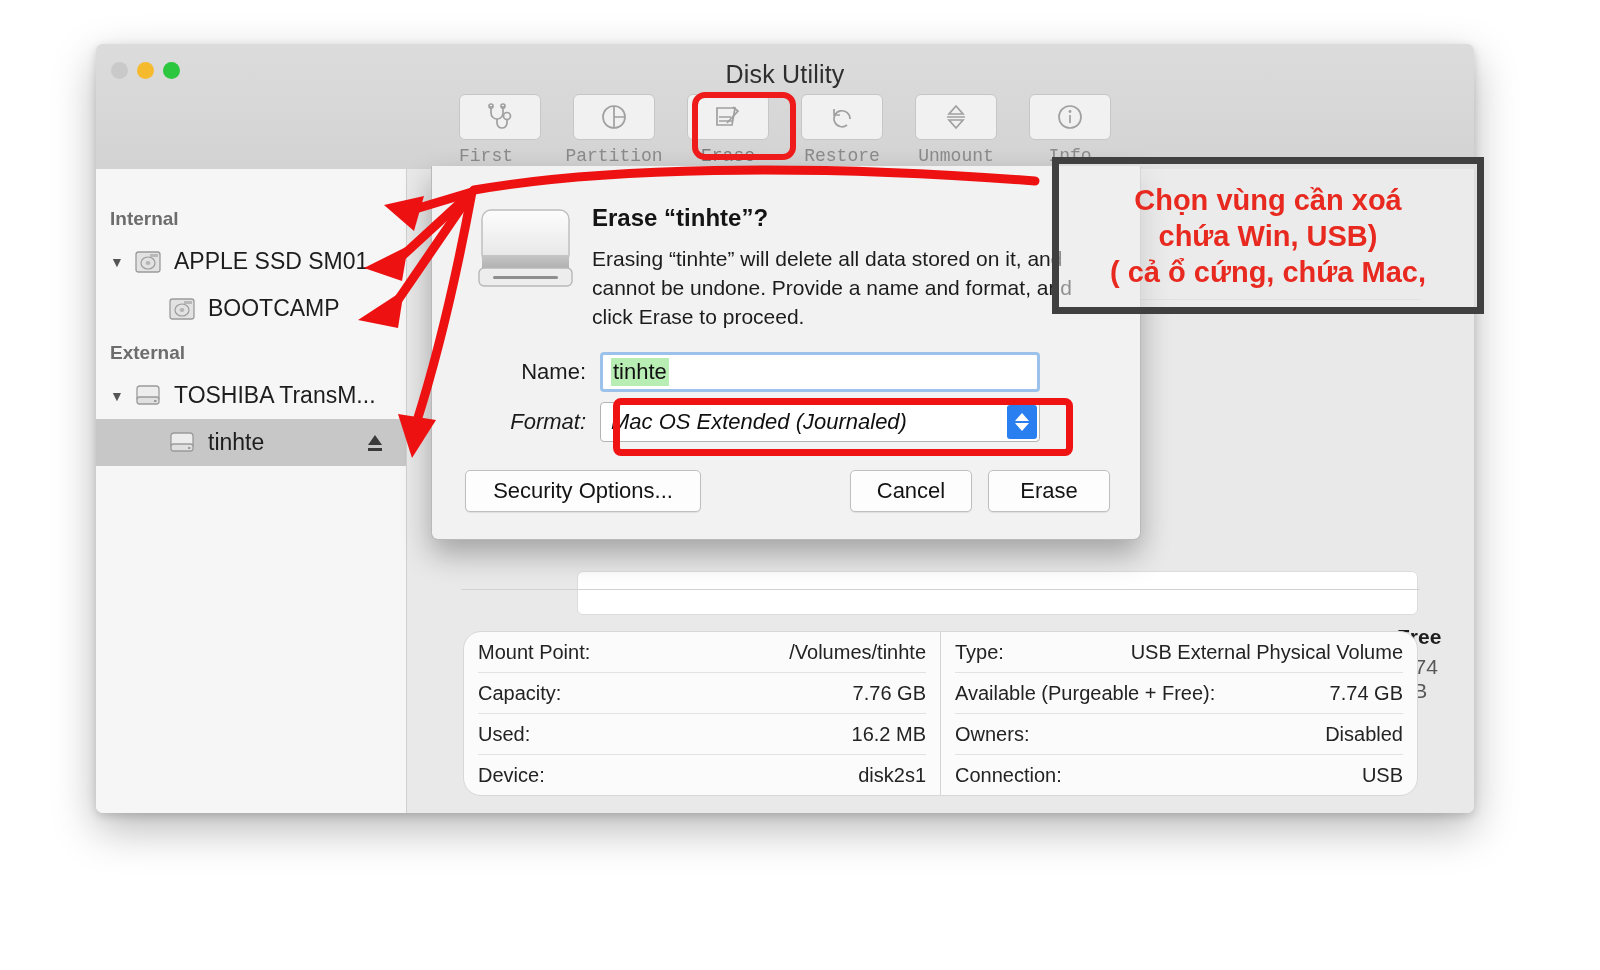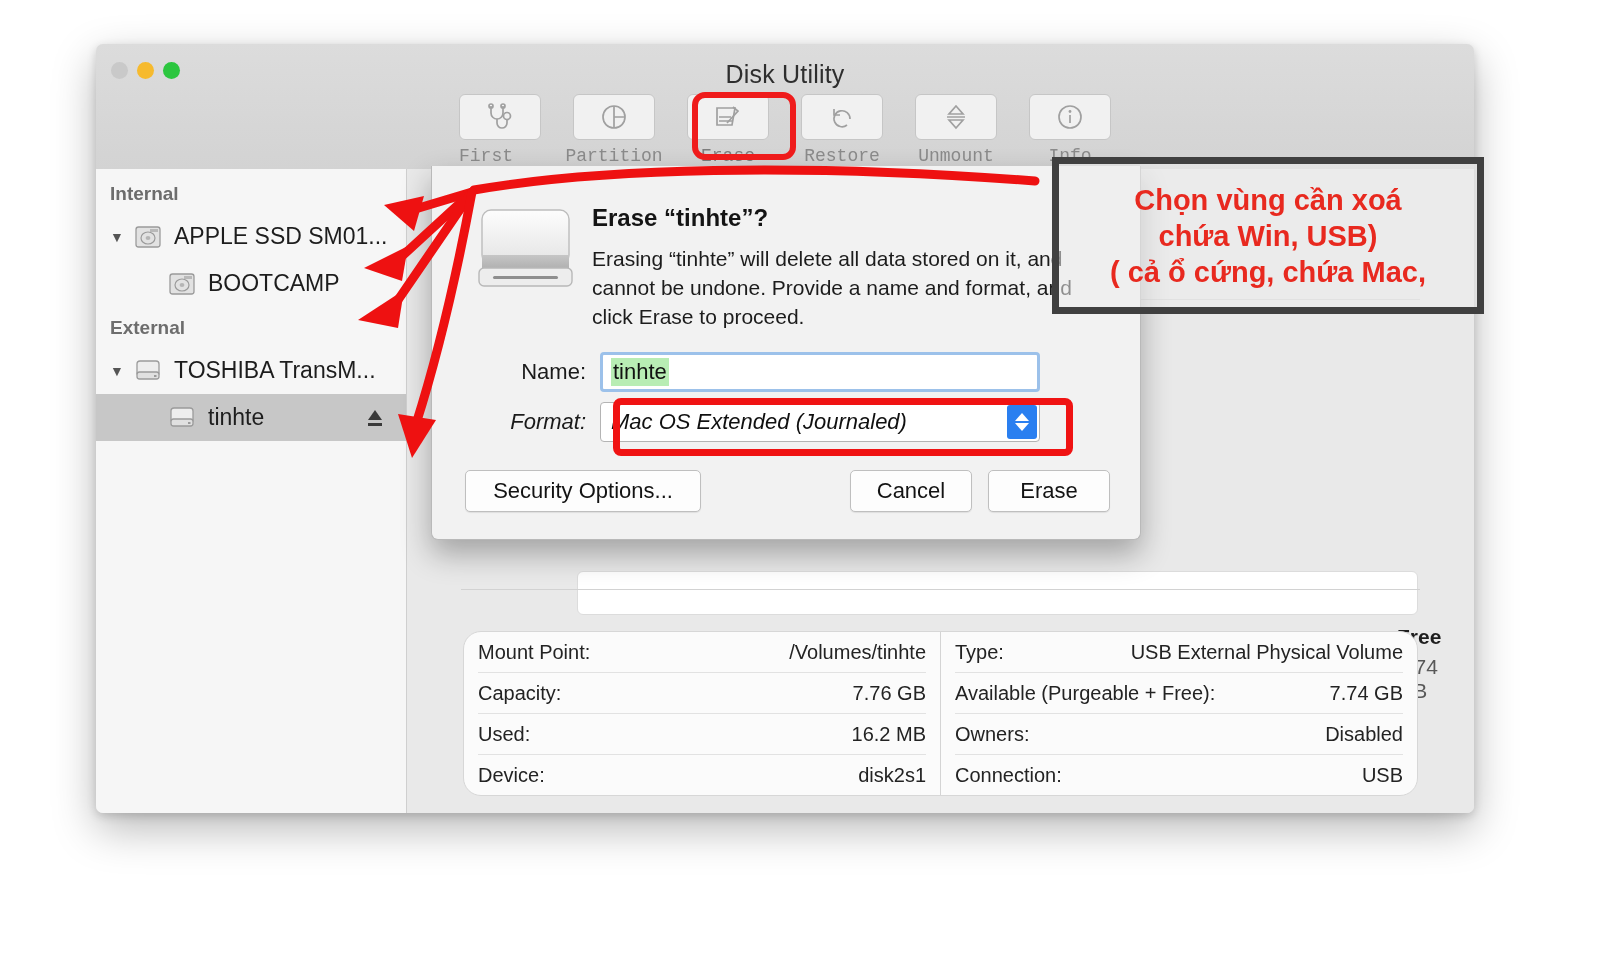--- a/index.html
+++ b/index.html
@@ -105,21 +105,21 @@
     left: 0;
     top: 125px;
     width: 100%;
     height: 644px;
     display: flex;
   }
   .sidebar {
     width: 311px;
     background: #f6f6f6;
     border-right: 1px solid #cfcfcf;
-    padding-top: 4px;
+    padding-top: 29px;
     box-sizing: border-box;
     position: relative;
   }
   .sb-header {
     font-size: 19px;
     font-weight: bold;
     color: #6d6d6d;
     padding: 10px 0 8px 14px;
   }
   .sb-row {

